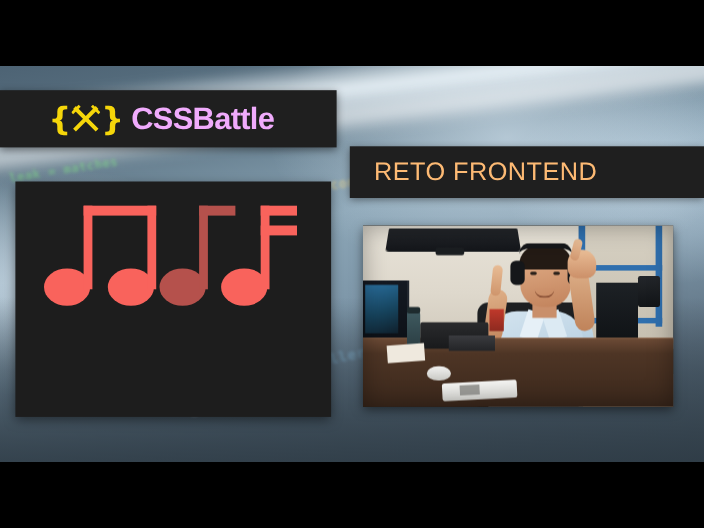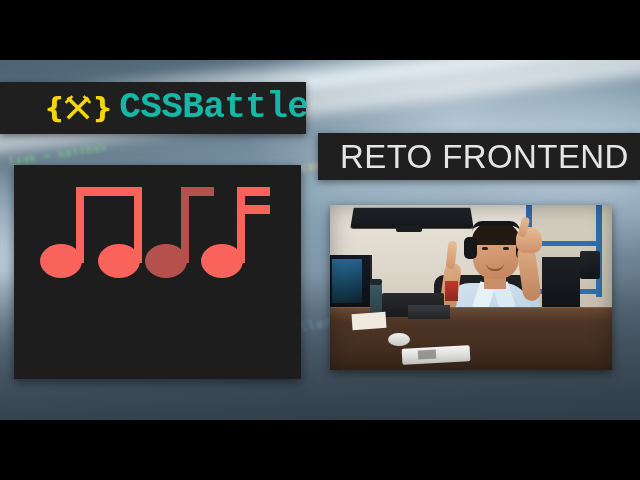--- a/index.html
+++ b/index.html
@@ -116,41 +116,41 @@
   .cb-brace { font-size: 29px; }
   .cb-swords {
     display: inline-block;
     position: relative;
     width: 26px;
     height: 26px;
     margin: 0 1px;
   }
   .cb-swords svg { display: block; }
   .cb-word {
-    color: #14b8a6;
-    font-family: Liberation Mono, monospace;
+    color: #f0abfc;
+    font-family: Liberation Sans, sans-serif;
     font-weight: bold;
-    font-size: 36px;
+    font-size: 28px;
     letter-spacing: -.6px;
     margin-left: 7px;
   }
 
   #reto-banner {
     left: 318px;
     top: 133px;
     width: 322px;
     height: 47px;
     padding-left: 22px;
     box-sizing: border-box;
   }
   #reto-banner .reto-text {
-    color: #e5e5e5;
+    color: #fdba74;
     font-family: "Liberation Sans", sans-serif;
     font-weight: normal;
-    font-size: 33px;
+    font-size: 23px;
     letter-spacing: .4px;
     line-height: 1;
   }
 
   
   #notes-panel {
     position: absolute;
     left: 14px;
     top: 165px;
     width: 287px;

